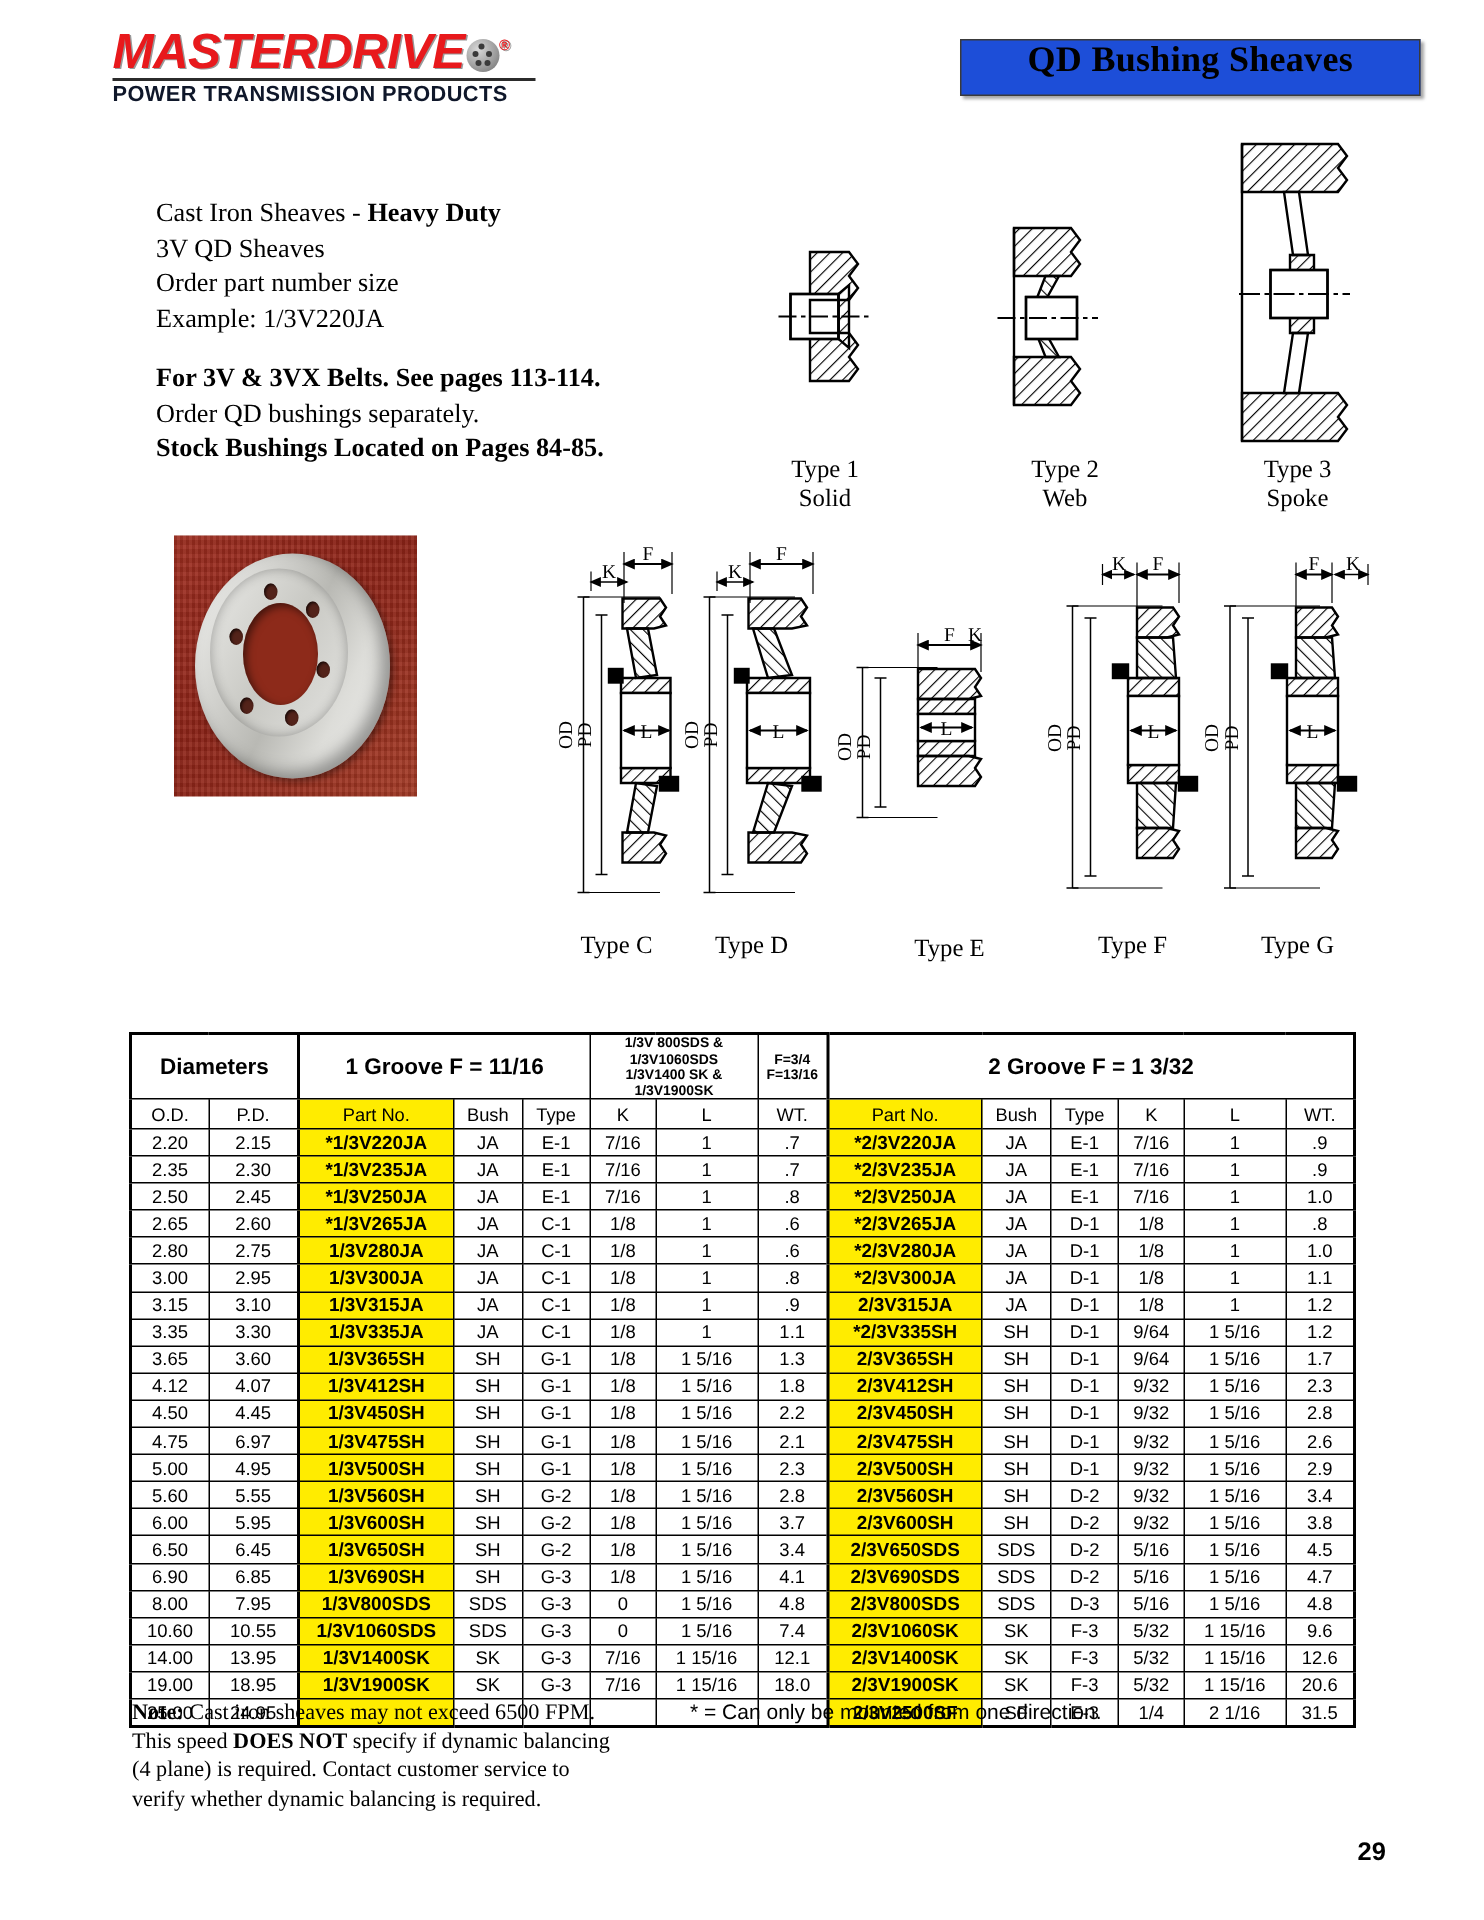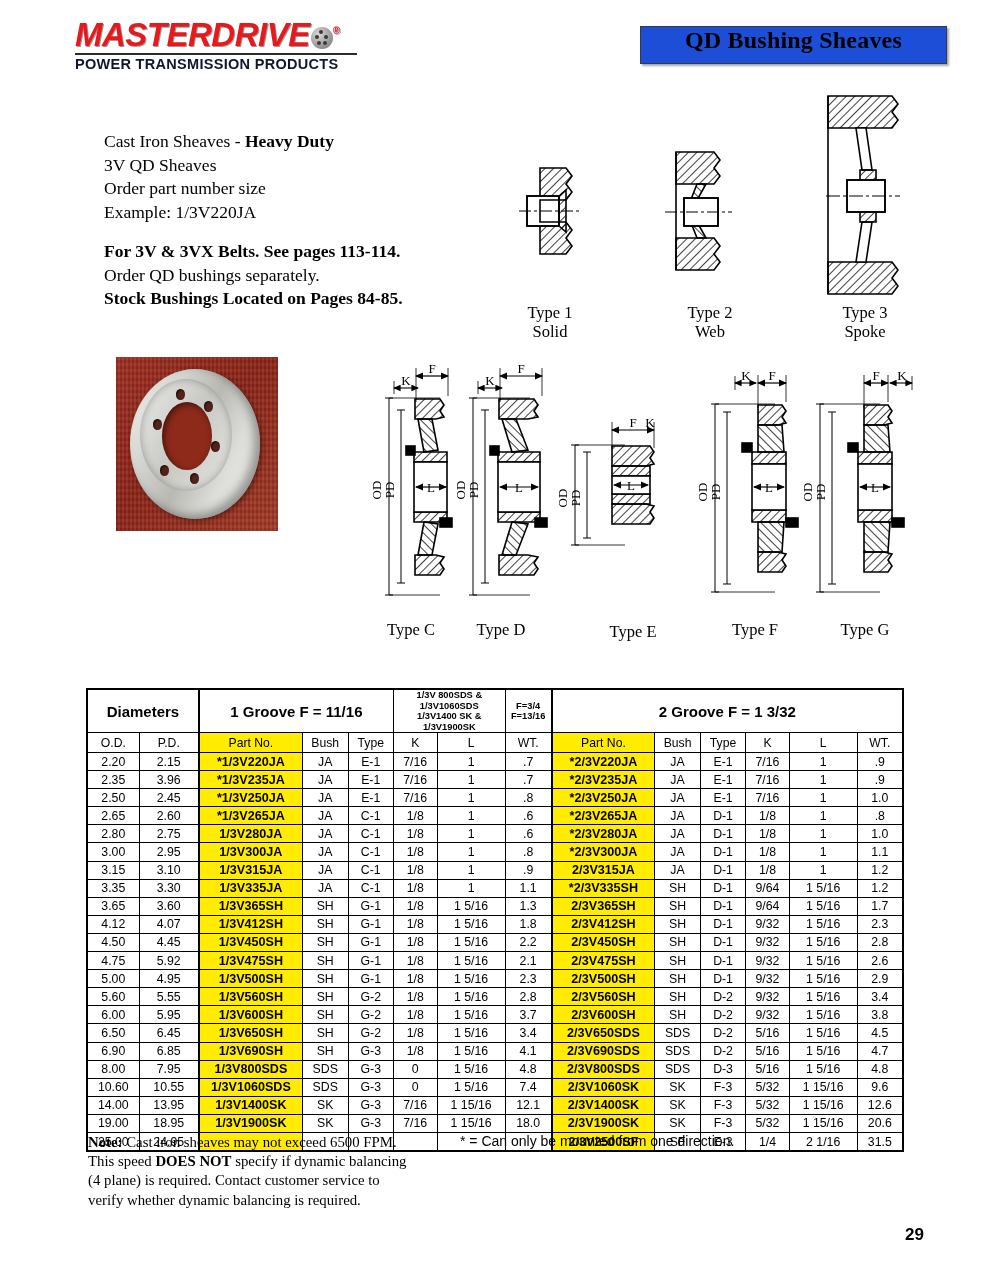--- a/index.html
+++ b/index.html
@@ -398,21 +398,21 @@
           <td class="cell w-wt">.7</td>
           <td class="cell pn thick-l w-pn">*2/3V220JA</td>
           <td class="cell w-bu">JA</td>
           <td class="cell w-ty">E-1</td>
           <td class="cell w-k">7/16</td>
           <td class="cell w-l">1</td>
           <td class="cell thick-r w-wt">.9</td>
         </tr>
         <tr>
           <td class="cell thick-l w-od">2.35</td>
-          <td class="cell w-pd">3.96</td>
+          <td class="cell w-pd">2.30</td>
           <td class="cell pn thick-l w-pn">*1/3V235JA</td>
           <td class="cell w-bu">JA</td>
           <td class="cell w-ty">E-1</td>
           <td class="cell w-k">7/16</td>
           <td class="cell w-l">1</td>
           <td class="cell w-wt">.7</td>
           <td class="cell pn thick-l w-pn">*2/3V235JA</td>
           <td class="cell w-bu">JA</td>
           <td class="cell w-ty">E-1</td>
           <td class="cell w-k">7/16</td>
@@ -558,21 +558,21 @@
           <td class="cell w-wt">2.2</td>
           <td class="cell pn thick-l w-pn">2/3V450SH</td>
           <td class="cell w-bu">SH</td>
           <td class="cell w-ty">D-1</td>
           <td class="cell w-k">9/32</td>
           <td class="cell w-l">1 5/16</td>
           <td class="cell thick-r w-wt">2.8</td>
         </tr>
         <tr>
           <td class="cell thick-l w-od">4.75</td>
-          <td class="cell w-pd">5.92</td>
+          <td class="cell w-pd">6.97</td>
           <td class="cell pn thick-l w-pn">1/3V475SH</td>
           <td class="cell w-bu">SH</td>
           <td class="cell w-ty">G-1</td>
           <td class="cell w-k">1/8</td>
           <td class="cell w-l">1 5/16</td>
           <td class="cell w-wt">2.1</td>
           <td class="cell pn thick-l w-pn">2/3V475SH</td>
           <td class="cell w-bu">SH</td>
           <td class="cell w-ty">D-1</td>
           <td class="cell w-k">9/32</td>

